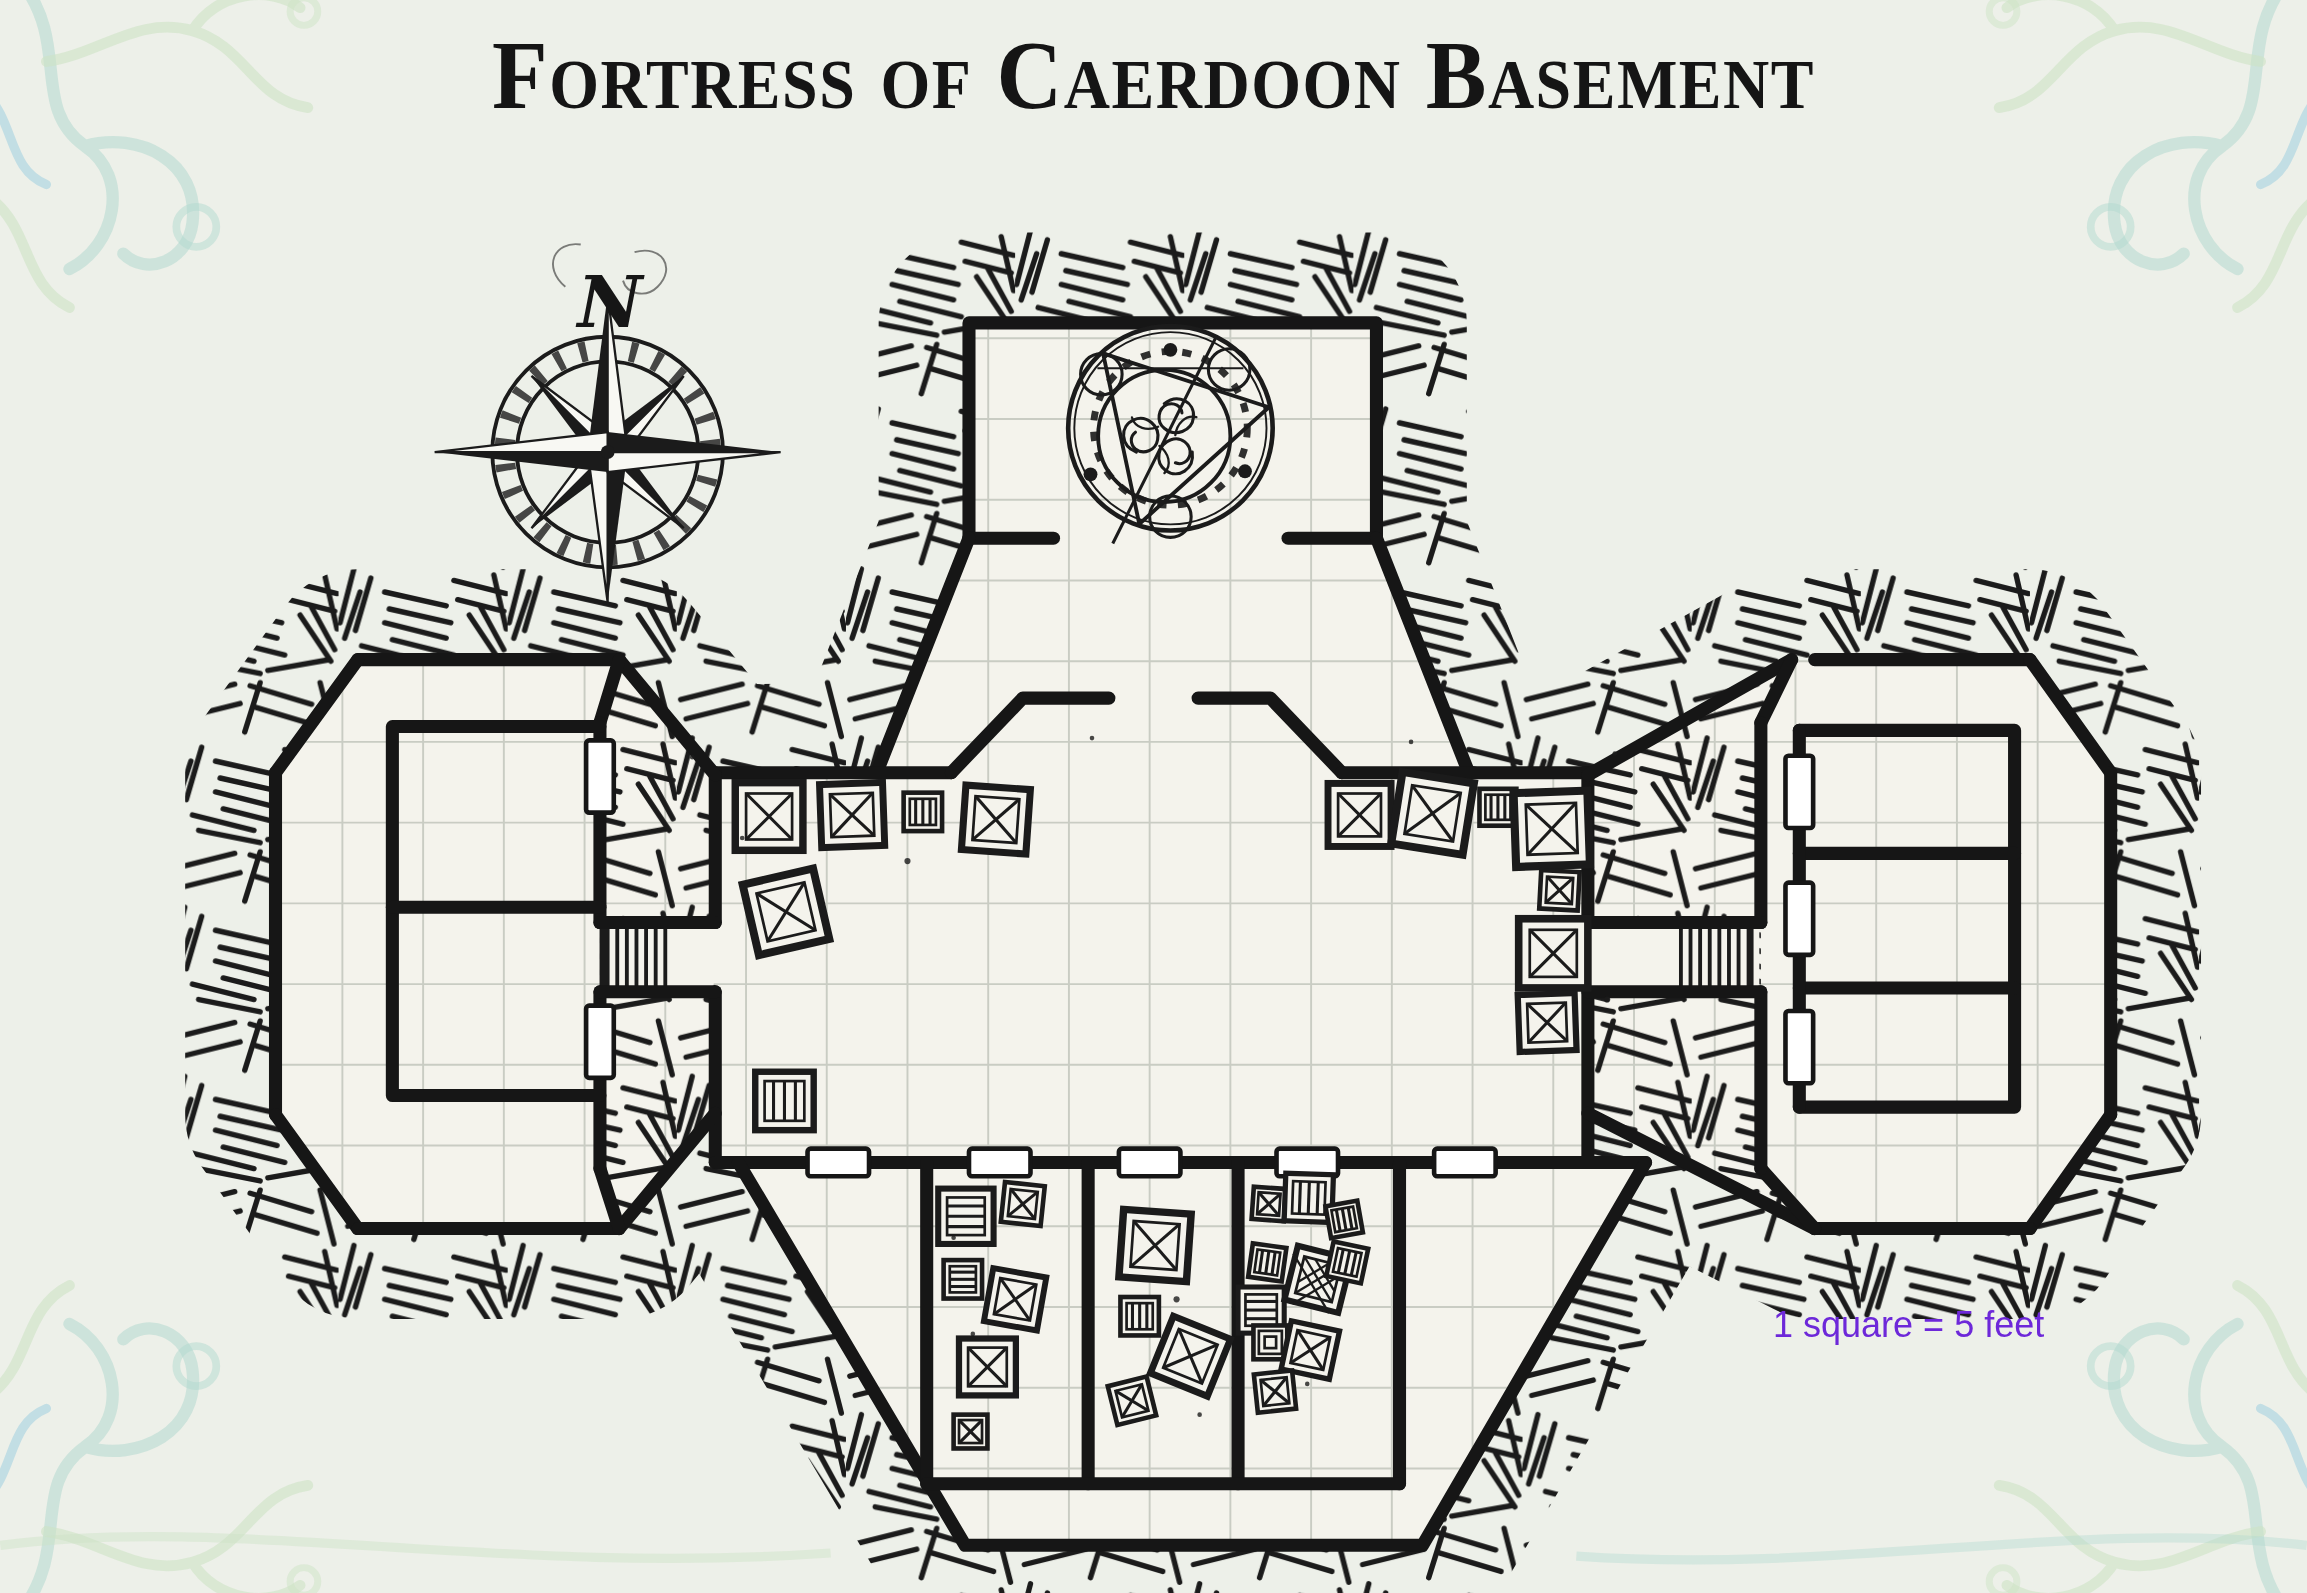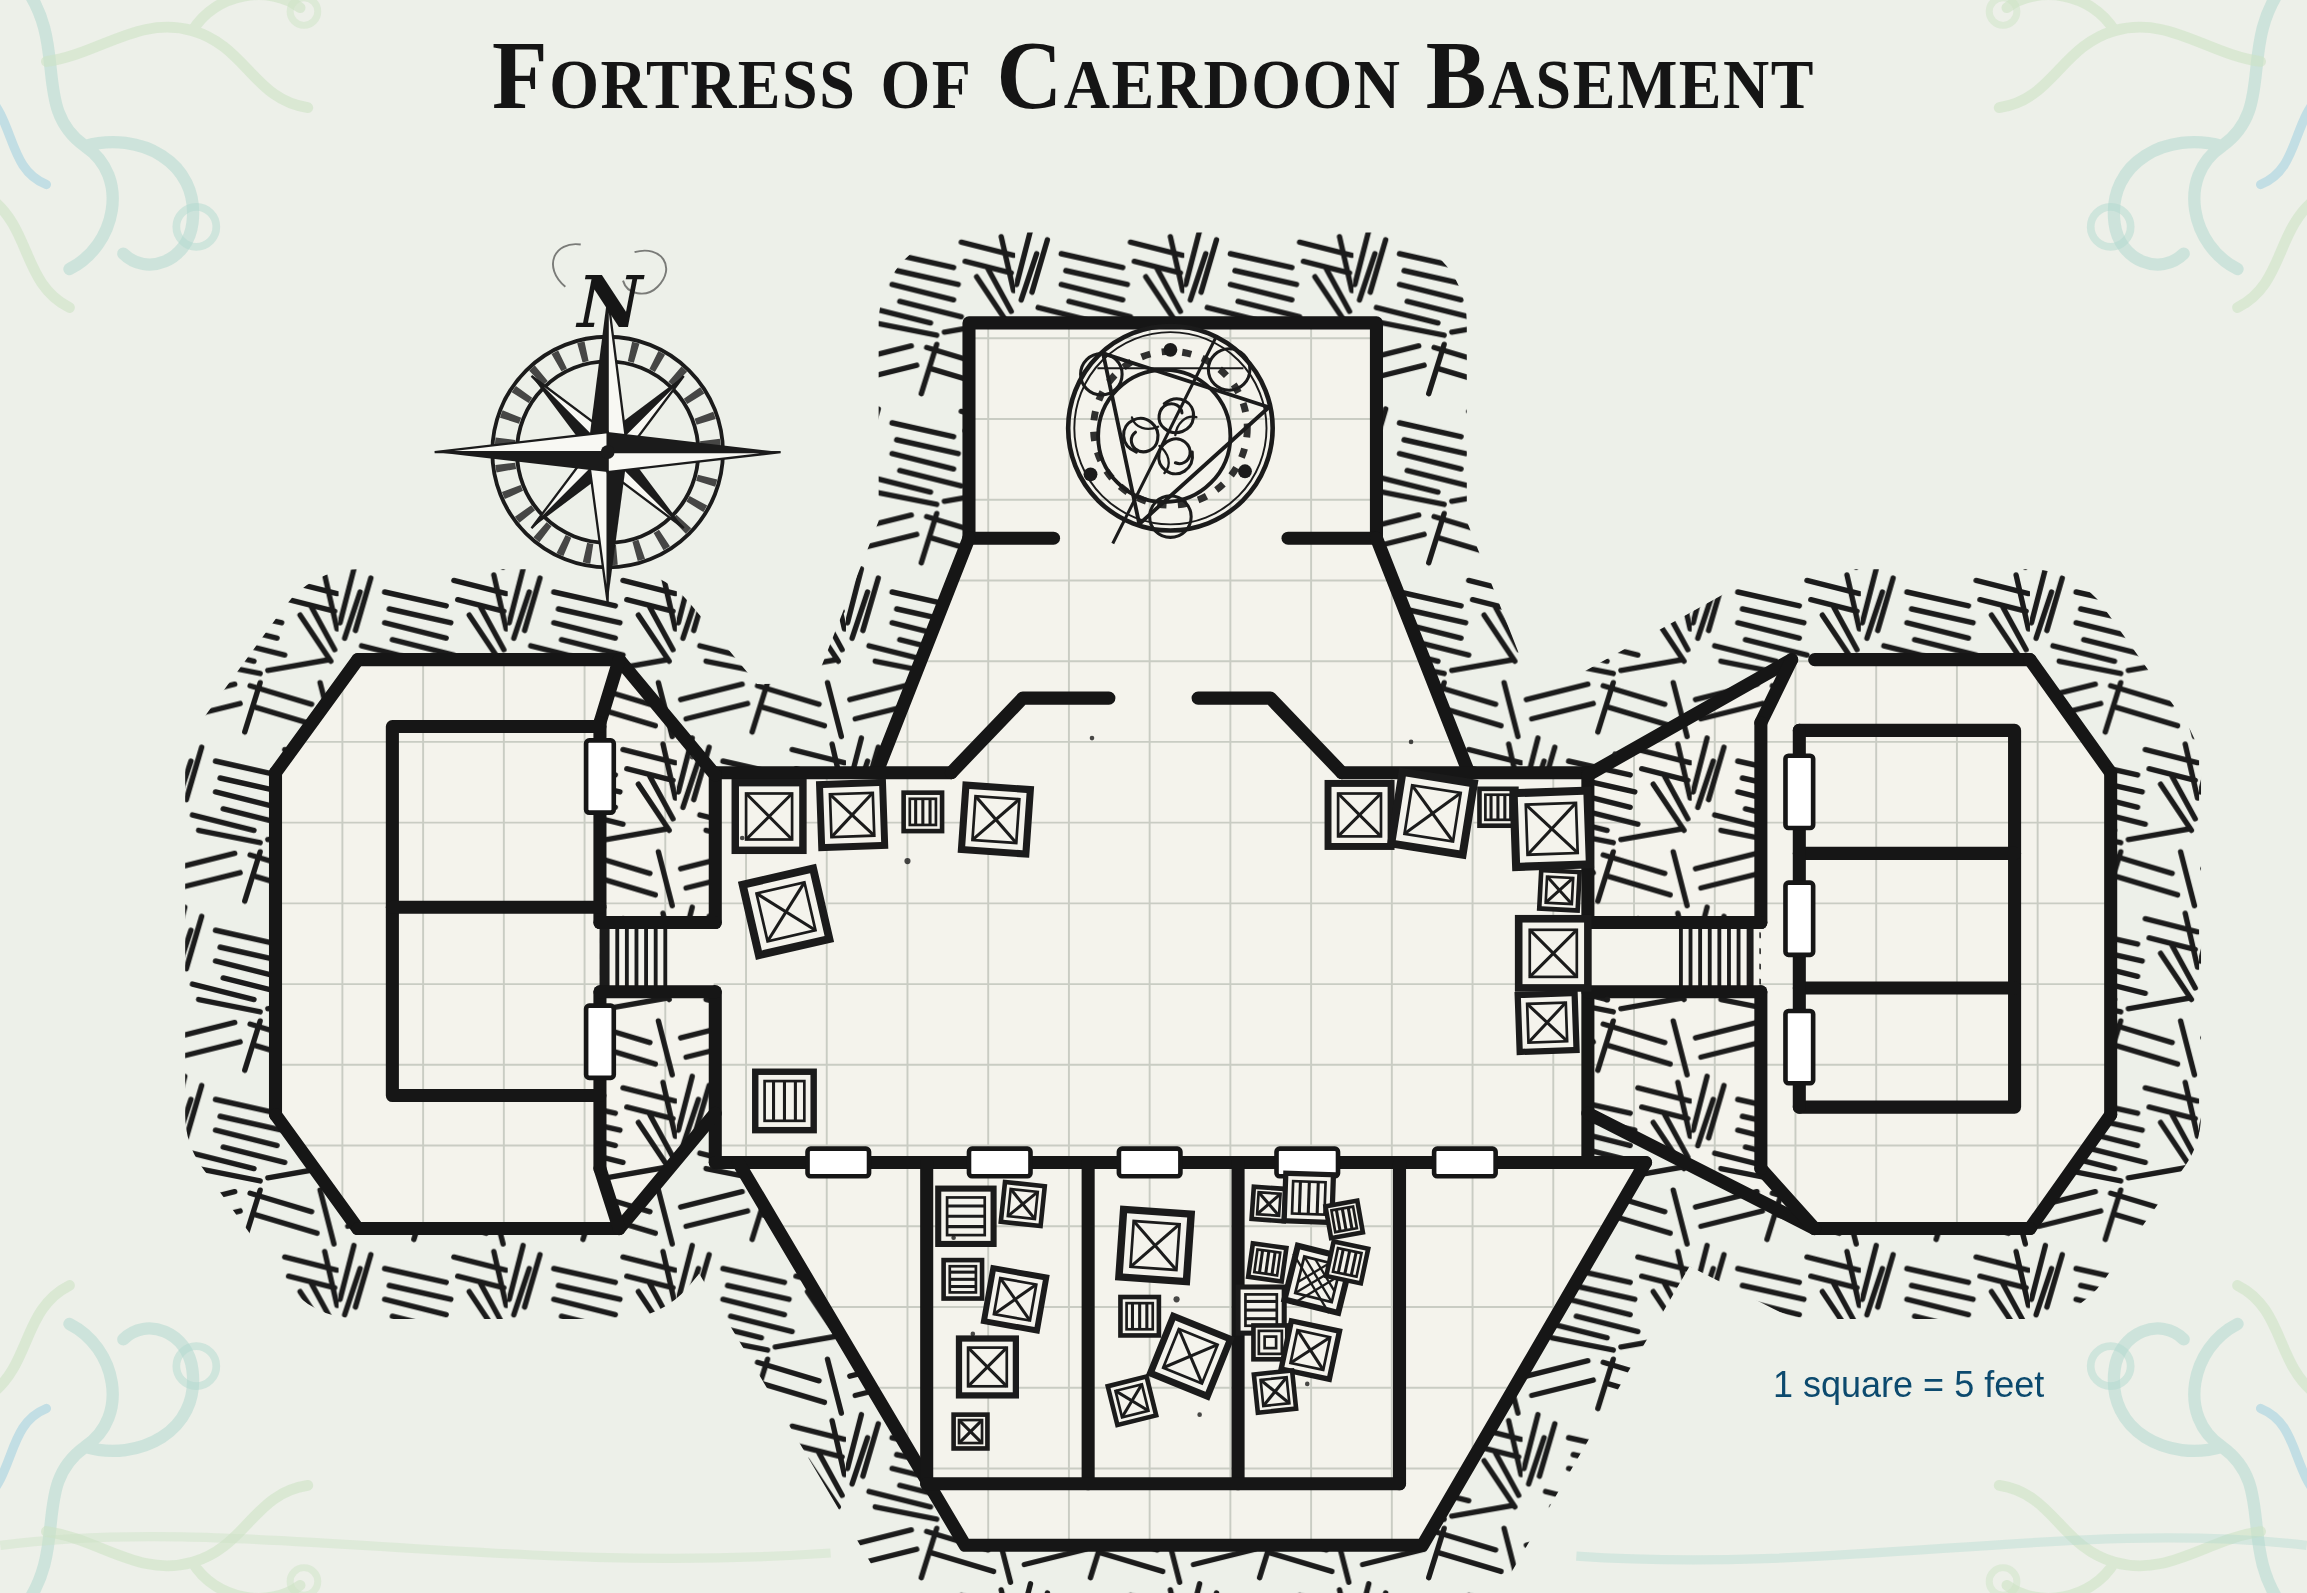--- a/index.html
+++ b/index.html
@@ -4,22 +4,22 @@
 <style>
   html,body{margin:0;padding:0;}
   body{width:2307px;height:1593px;background:#edf0e9;overflow:hidden;}
   .page{position:relative;width:2307px;height:1123px;background:#edf0e9;font-family:"Liberation Sans",sans-serif;}
   #decor,#map-svg{position:absolute;left:0;top:0;width:2307px;height:1593px;}
   .map-title{position:absolute;top:23px;left:0;width:100%;text-align:center;
     font-family:"Liberation Serif",serif;font-weight:700;font-size:91px;color:#151515;
     font-variant:small-caps;letter-spacing:1.5px;transform:scaleY(1.08);}
   .north-label{position:absolute;left:560px;top:260px;width:100px;text-align:center;
     font-family:"DejaVu Serif",serif;font-style:italic;font-weight:700;font-size:71px;color:#161616;}
-  .scale-note{position:absolute;left:1773px;top:1364px;font-family:"Liberation Sans",sans-serif;
-    font-size:36px;color:#0c4a6e;}
+  .scale-note{position:absolute;left:1773px;top:1304px;font-family:"Liberation Sans",sans-serif;
+    font-size:36px;color:#6d28d9;}
 </style>
 </head>
 <body>
 
 <div class="page">
 
   <svg id="decor" viewBox="0 0 3000 2072" xmlns="http://www.w3.org/2000/svg">
     <defs>
       <g id="vine">
         <path d="M30,-20 C90,60 40,140 110,190 C170,230 150,320 90,350 M110,190 C180,170 260,210 250,290 C244,340 190,360 160,330" fill="none" stroke="#b2d9cf" stroke-width="16" stroke-linecap="round" opacity="0.55"></path>

